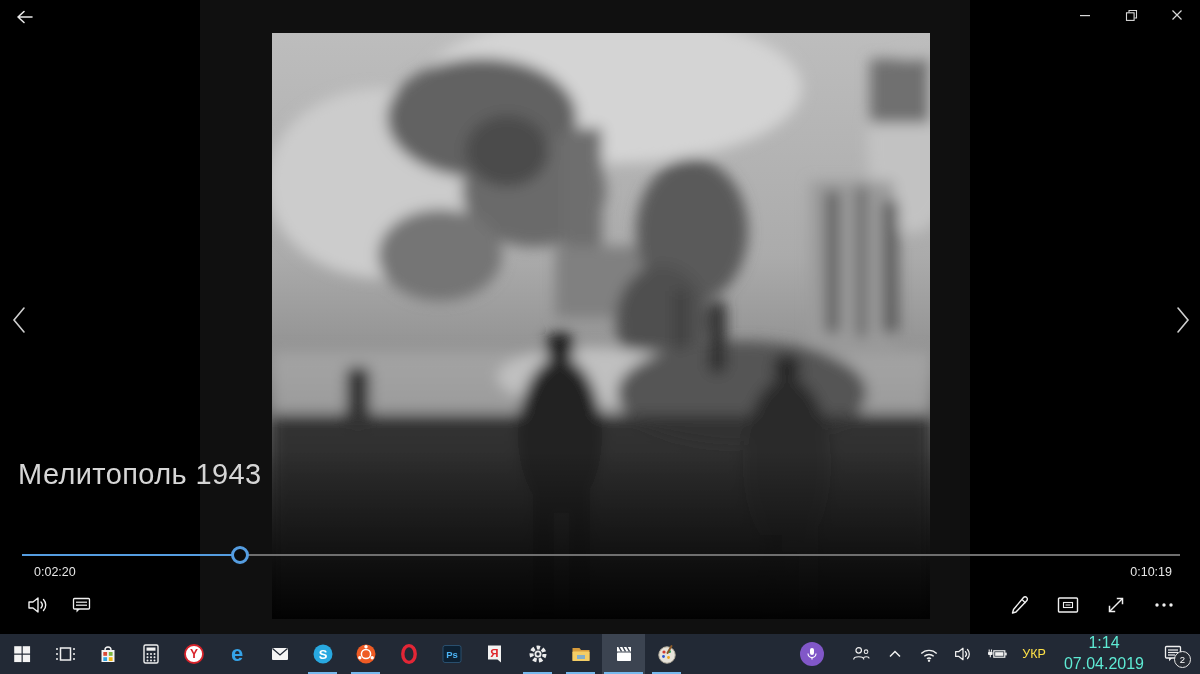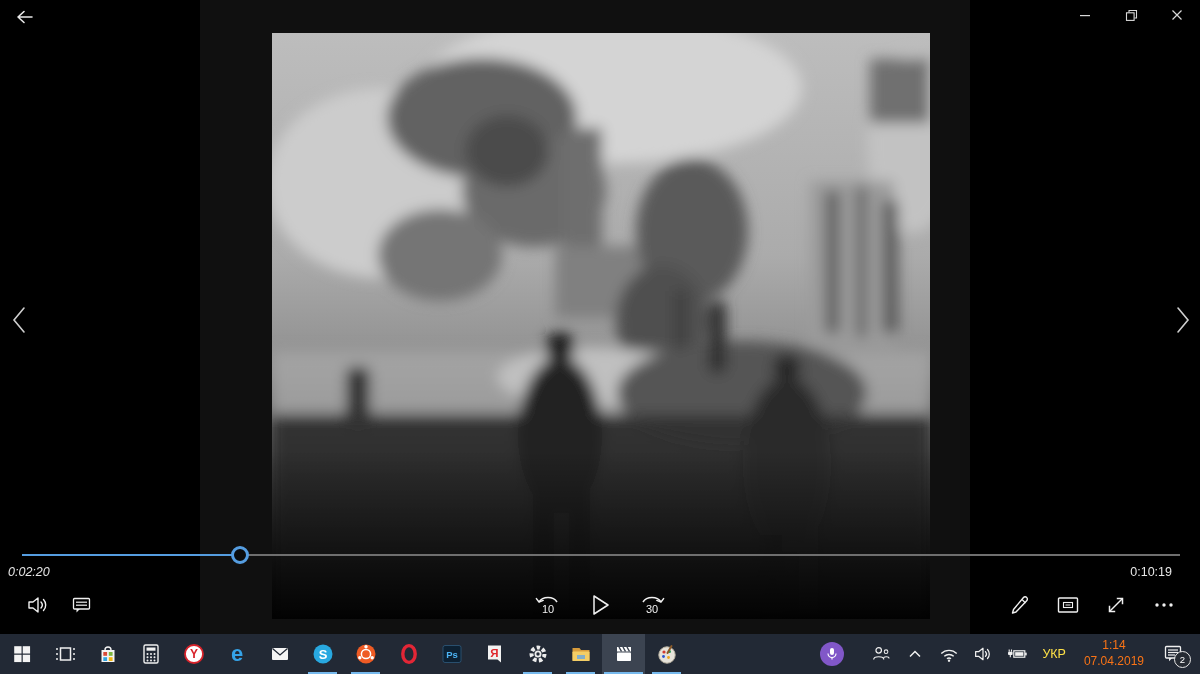--- a/index.html
+++ b/index.html
@@ -21,40 +21,40 @@
   .nav-prev{position:absolute;left:4px;top:303px;width:30px;height:34px;z-index:5;display:flex;align-items:center;justify-content:center;}
   .nav-next{position:absolute;right:2px;top:303px;width:30px;height:34px;z-index:5;display:flex;align-items:center;justify-content:center;}
 
   
   .video-title{position:absolute;left:18px;top:458px;font-size:29px;color:#d6d6d6;letter-spacing:.4px;z-index:5;}
   .seek{position:absolute;left:22px;top:548px;width:1158px;height:14px;z-index:5;}
   .seek-track{position:absolute;left:0;top:6px;width:100%;height:2px;background:#6f6f6f;}
   .seek-played{position:absolute;left:0;top:6px;width:210px;height:2px;background:#559de0;}
   .seek-thumb{position:absolute;left:209px;top:-2px;width:12px;height:12px;border:3px solid #559de0;border-radius:50%;background:#0b0b0b;}
   .time{position:absolute;top:565px;font-size:12.5px;color:#e6e6e6;z-index:5;}
-  .time-left{left:8px;font-style:italic;}
+  .time-left{left:34px;}
   .time-right{right:28px;}
 
   .ctrl-left{position:absolute;left:22px;top:589px;display:flex;gap:12px;z-index:5;}
   .ctrl-center{position:absolute;left:50%;transform:translateX(-50%);top:589px;display:flex;gap:20px;align-items:center;z-index:5;}
   .ctrl-right{position:absolute;right:20px;top:589px;display:flex;gap:16px;z-index:5;}
   .ctrl{width:32px;height:32px;display:flex;align-items:center;justify-content:center;}
 
   
   .taskbar{position:absolute;left:0;bottom:0;width:1200px;height:40px;background:#222935;display:flex;align-items:stretch;z-index:10;}
   .tb-left{display:flex;}
   .tb-app{position:relative;width:43px;height:40px;display:flex;align-items:center;justify-content:center;}
   .tb-app.running::after{content:"";position:absolute;left:7px;right:7px;bottom:0;height:2px;background:#76b9ed;}
   .tb-app.active{background:#3c4451;}
   .tb-app.active::after{left:2px;right:2px;}
   .tb-spacer{flex:1;}
   .tb-tray{display:flex;align-items:center;gap:12px;padding-right:10px;}
   .tray-ic{display:flex;align-items:center;justify-content:center;width:22px;height:40px;}
   .tray-lang{color:#fde047;font-size:12.5px;padding:0 2px;}
-  .tray-clock{color:#f97316;font-size:12px;line-height:1.3;text-align:center;padding:0 4px;white-space:nowrap;}
+  .tray-clock{color:#5eead4;font-size:16px;line-height:1.3;text-align:center;padding:0 4px;white-space:nowrap;}
   .tray-ac{position:relative;width:28px;height:40px;display:flex;align-items:center;justify-content:center;margin-right:2px;}
   .ac-badge{position:absolute;right:-3px;bottom:6px;width:15px;height:15px;border-radius:50%;background:#262b33;border:1.5px solid #e8e8e8;color:#fff;font-size:9.5px;display:flex;align-items:center;justify-content:center;}
   .mic-circle{width:24px;height:24px;border-radius:50%;background:#8157c8;display:flex;align-items:center;justify-content:center;margin-right:14px;}
 </style>
 </head>
 <body>
 
 <div class="app">
   <div class="backdrop"></div>
 
@@ -142,20 +142,21 @@
     <svg width="22" height="32" viewBox="0 0 22 32">
       <polyline points="16,4 6,16 16,28" stroke="#cfcfcf" stroke-width="1.6" fill="none" stroke-linecap="round"></polyline>
     </svg>
   </button>
   <button class="nav-next" title="Next">
     <svg width="22" height="32" viewBox="0 0 22 32">
       <polyline points="6,4 16,16 6,28" stroke="#cfcfcf" stroke-width="1.6" fill="none" stroke-linecap="round"></polyline>
     </svg>
   </button>
 
+  <div class="video-title">Мелитополь 1943</div>
 
   <div class="seek">
     <div class="seek-track"></div>
     <div class="seek-played"></div>
     <div class="seek-thumb"></div>
   </div>
   <div class="time time-left">0:02:20</div>
   <div class="time time-right">0:10:19</div>
 
   <div class="ctrl-left">
@@ -169,41 +170,20 @@
     <button class="ctrl" title="Closed captions">
       <svg width="24" height="22" viewBox="0 0 24 22">
         <rect x="3.5" y="4.5" width="16" height="10.5" rx="1" fill="none" stroke="#f0f0f0" stroke-width="1.3"></rect>
         <line x1="6" y1="8.2" x2="17" y2="8.2" stroke="#f0f0f0" stroke-width="1.2"></line>
         <line x1="6" y1="11.2" x2="17" y2="11.2" stroke="#f0f0f0" stroke-width="1.2"></line>
         <path d="M6.5,15 v3.4 l3.4,-3.4" fill="#f0f0f0"></path>
       </svg>
     </button>
   </div>
 
-  <div class="ctrl-center">
-    <button class="ctrl">
-      <svg width="28" height="26" viewBox="0 0 28 26">
-        <path d="M5,10 A 10 8 0 0 1 23 10" fill="none" stroke="#f0f0f0" stroke-width="1.5"></path>
-        <path d="M5,10 l-2.6,-3.4 M5,10 l4.2,-1.6" stroke="#f0f0f0" stroke-width="1.5" fill="none" stroke-linecap="round"></path>
-        <text x="14" y="21" text-anchor="middle" font-size="11" fill="#f0f0f0">10</text>
-      </svg>
-    </button>
-    <button class="ctrl" title="Play">
-      <svg width="24" height="26" viewBox="0 0 24 26">
-        <polygon points="6,4 20,13 6,22" fill="none" stroke="#f0f0f0" stroke-width="1.5" stroke-linejoin="round"></polygon>
-      </svg>
-    </button>
-    <button class="ctrl">
-      <svg width="28" height="26" viewBox="0 0 28 26">
-        <path d="M5,10 A 10 8 0 0 1 23 10" fill="none" stroke="#f0f0f0" stroke-width="1.5"></path>
-        <path d="M23,10 l2.6,-3.4 M23,10 l-4.2,-1.6" stroke="#f0f0f0" stroke-width="1.5" fill="none" stroke-linecap="round"></path>
-        <text x="14" y="21" text-anchor="middle" font-size="11" fill="#f0f0f0">30</text>
-      </svg>
-    </button>
-  </div>
 
   <div class="ctrl-right">
     <button class="ctrl" title="Edit">
       <svg width="24" height="24" viewBox="0 0 24 24">
         <path d="M8,19 L4.5,20 L5.5,16.5 L15.5,4.5 a2.2,2.2 0 0 1 3.2,0 a2.2,2.2 0 0 1 0,3.2 Z" fill="none" stroke="#f0f0f0" stroke-width="1.4" stroke-linejoin="round"></path>
         <line x1="14" y1="6.5" x2="17.5" y2="10" stroke="#f0f0f0" stroke-width="1.2"></line>
       </svg>
     </button>
     <button class="ctrl" title="Mini view">
       <svg width="26" height="22" viewBox="0 0 26 22">

